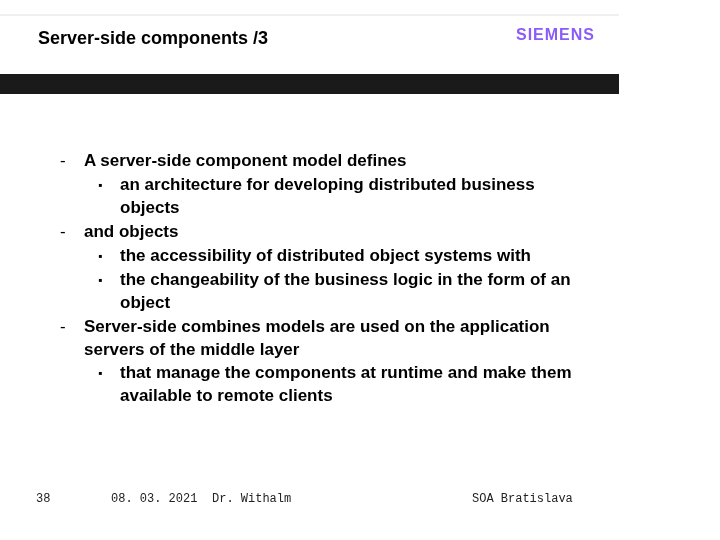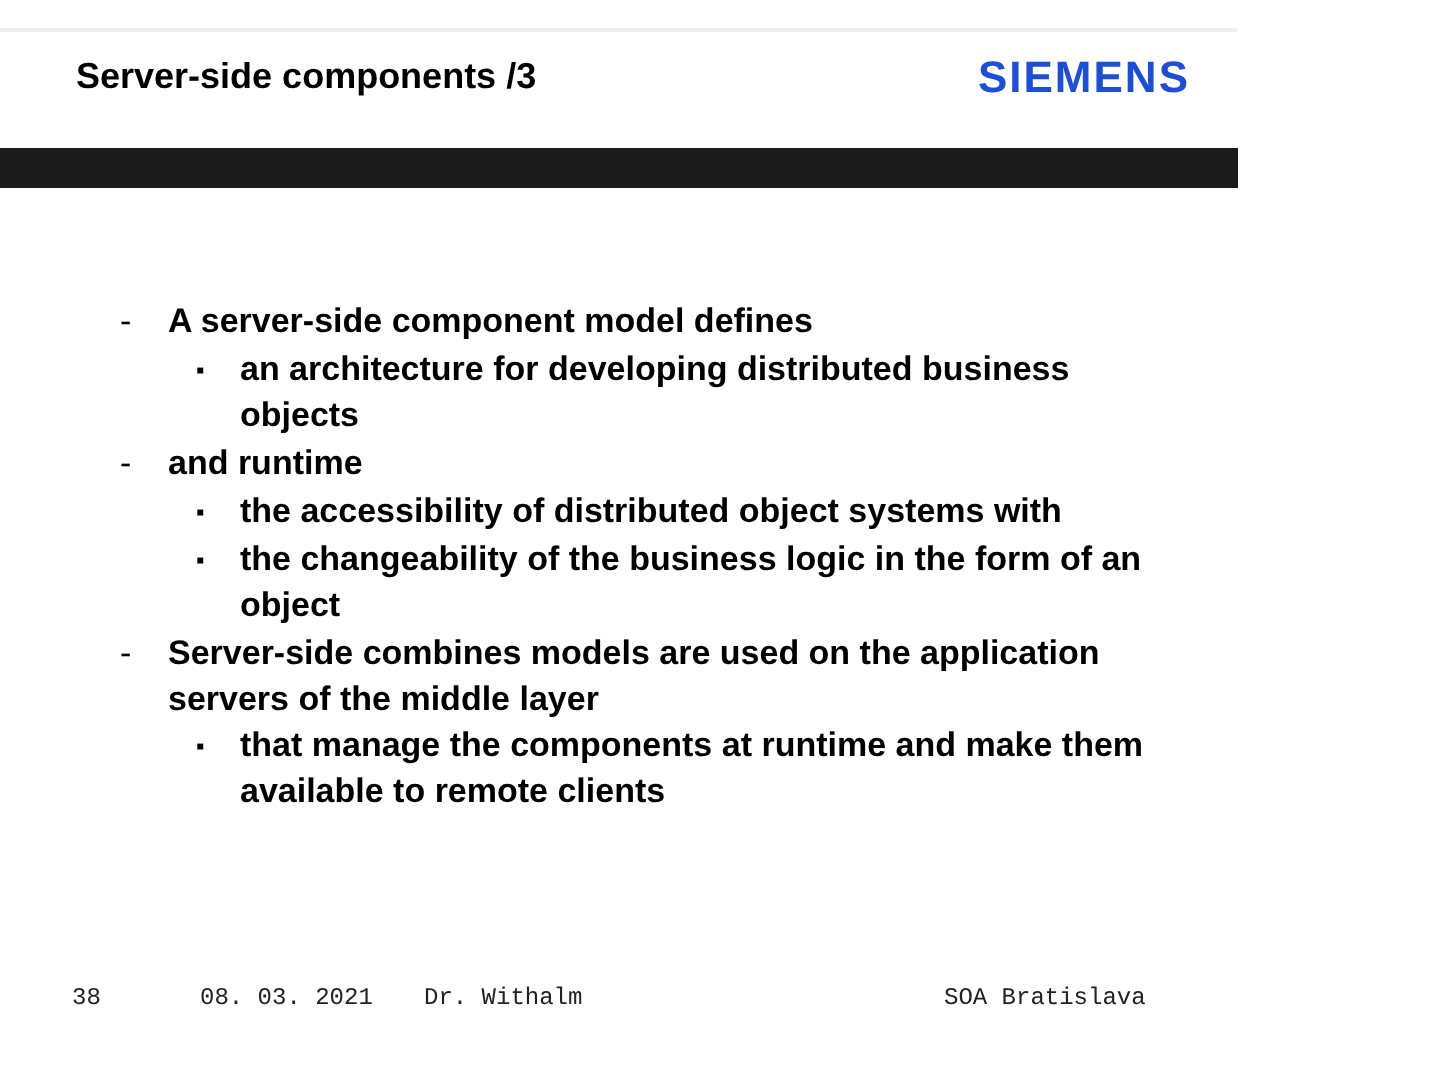--- a/index.html
+++ b/index.html
@@ -1,30 +1,30 @@
 <!DOCTYPE html>
 <html><head>
 <meta charset="utf-8">
 <style>
   * { margin: 0; padding: 0; box-sizing: border-box; }
   html, body { width: 720px; height: 540px; font-family: Arial, Helvetica, sans-serif; background: #fff; color: #000; }
   .slide { position: relative; width: 619px; height: 540px; }
   .header-band { position: absolute; top: 14px; left: 0; right: 0; height: 60px; background: #fff; border-top: 2px solid #efefef; }
   .title { position: absolute; top: 28px; left: 38px; font-size: 18px; font-weight: bold; }
-  .logo { position: absolute; top: 26px; right: 24px; font-size: 22px; font-weight: 800; letter-spacing: 1px; color: #1d4ed8; font-family: Arial, sans-serif; }
+  .logo { position: absolute; top: 26px; right: 24px; font-size: 16px; font-weight: 800; letter-spacing: 1px; color: #8b5cf6; font-family: Arial, sans-serif; }
   .dark-band { position: absolute; top: 74px; left: 0; right: 0; height: 20px; background: #1a1a1a; }
   .content { position: absolute; top: 150px; left: 60px; right: 40px; font-size: 17px; line-height: 1.35; }
   .row { display: flex; margin-bottom: 1px; }
   .dash { width: 24px; flex: 0 0 24px; text-align: left; }
   .txt { flex: 1; font-weight: bold; }
   .sub { display: flex; margin-left: 38px; margin-bottom: 1px; }
   .sq { width: 22px; flex: 0 0 22px; font-size: 12px; line-height: 22px; }
   .footer { position: absolute; bottom: 28px; left: 0; right: 0; height: 20px; font-size: 12px; color: #222; font-family: Liberation Mono, monospace; }
   .f-page { position: absolute; left: 36px; }
-  .f-date { position: absolute; left: 100px; }
+  .f-date { position: absolute; left: 111px; }
   .f-author { position: absolute; left: 212px; }
   .f-course { position: absolute; left: 472px; }
 </style>
 </head>
 <body>
 
 <div class="slide">
   <div class="header-band"></div>
   <div class="title">Server-side components /3</div>
   <div class="logo">SIEMENS</div>
@@ -36,21 +36,21 @@
       <div class="dash">-</div>
       <div class="txt">A server-side component model defines</div>
     </div>
     <div class="sub">
       <div class="sq">▪</div>
       <div class="txt">an architecture for developing distributed business objects</div>
     </div>
 
     <div class="row">
       <div class="dash">-</div>
-      <div class="txt">and runtime</div>
+      <div class="txt">and objects</div>
     </div>
     <div class="sub">
       <div class="sq">▪</div>
       <div class="txt">the accessibility of distributed object systems with</div>
     </div>
     <div class="sub">
       <div class="sq">▪</div>
       <div class="txt">the changeability of the business logic in the form of an object</div>
     </div>
 

